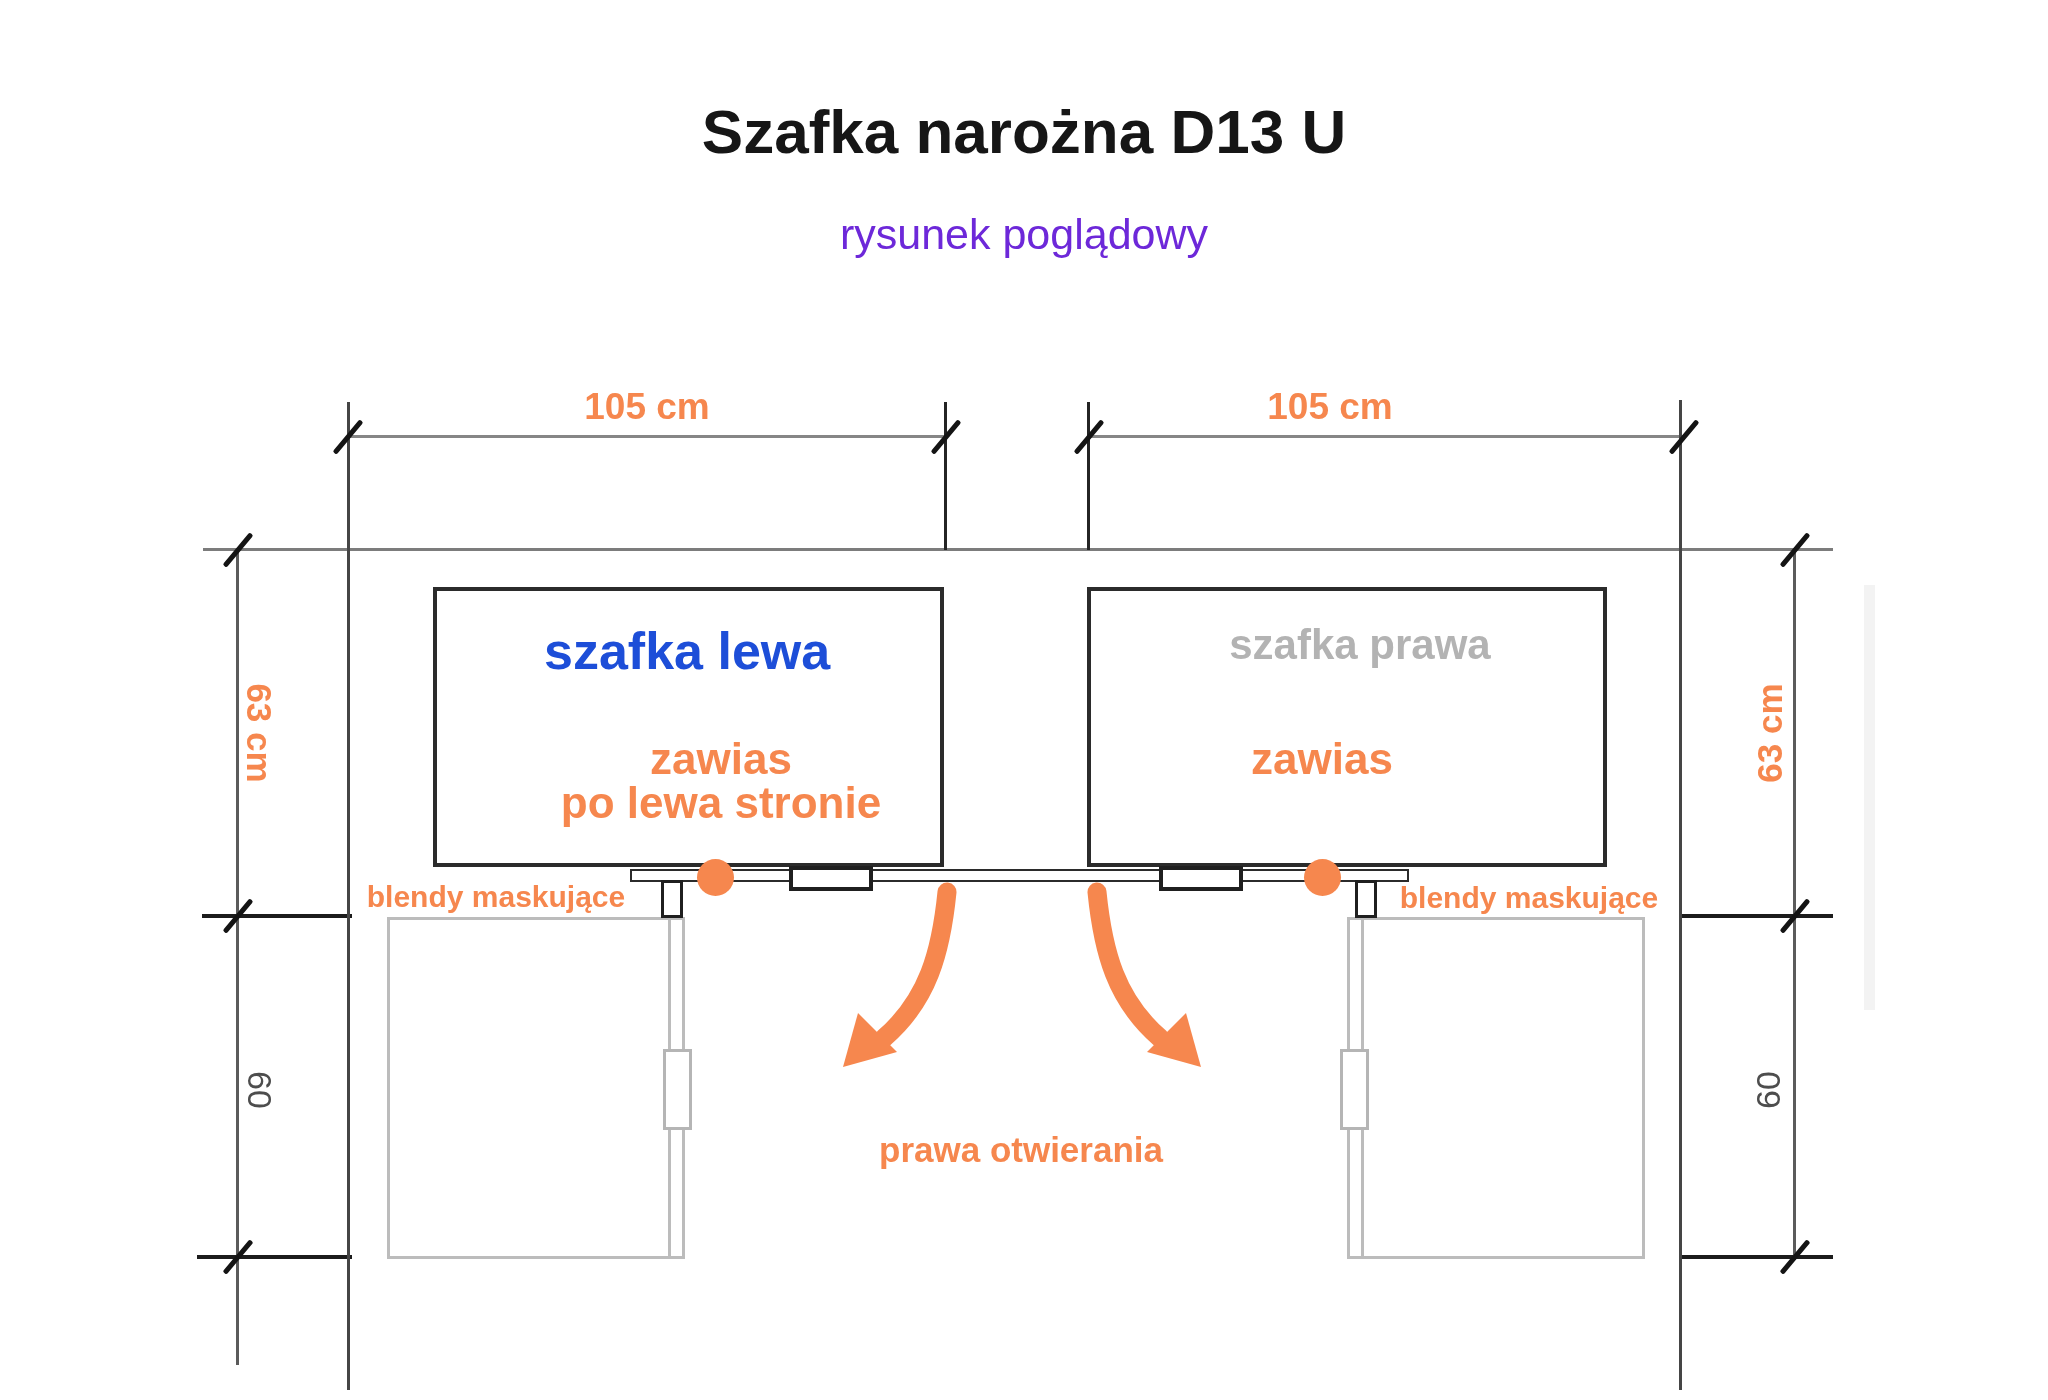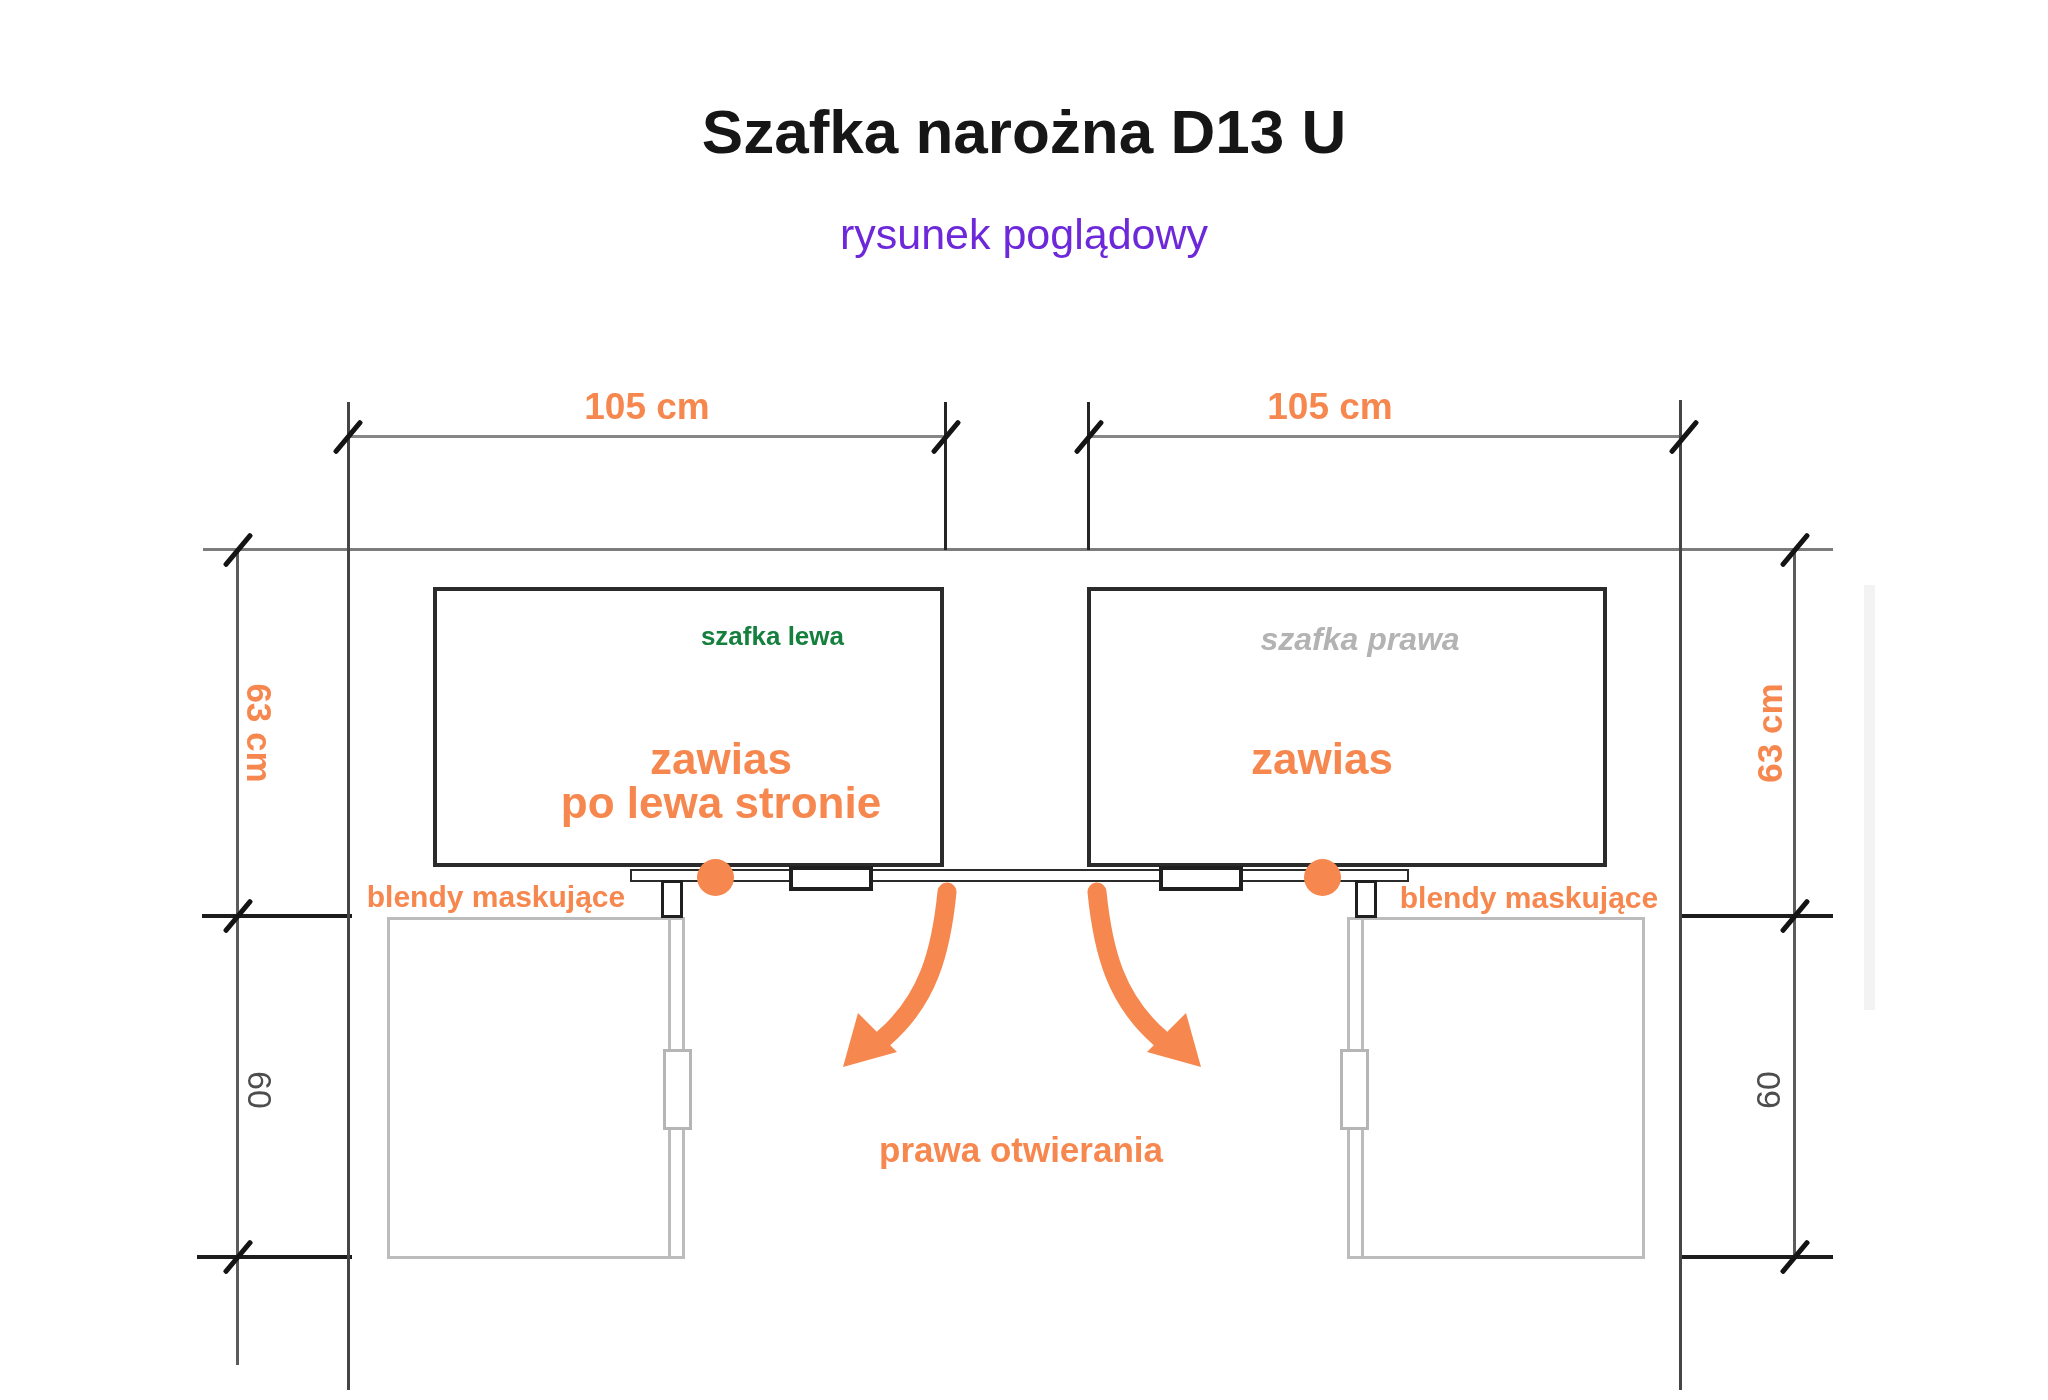--- a/index.html
+++ b/index.html
@@ -60,22 +60,22 @@
   #door-right-strip{left:1347px;top:917px;width:17px;height:342px;}
   #door-right-handle{left:1340px;top:1049px;width:29px;height:81px;border-color:#b5b5b5;}
 
   #scan-band{position:absolute;left:1864px;top:585px;width:11px;height:425px;background:#f3f3f3;}
 
   
   .lbl{position:absolute;font-weight:700;}
   .orange{color:#F6874E;}
   #lbl-dim-tl{left:497px;top:386px;width:300px;text-align:center;font-size:37px;}
   #lbl-dim-tr{left:1180px;top:386px;width:300px;text-align:center;font-size:37px;}
-  #name-left{left:544px;top:621px;width:300px;text-align:right;font-size:26px;color:#15803d;}
-  #name-right{left:1210px;top:621px;width:300px;text-align:center;font-size:32px;color:#b3b3b3;font-style:italic;}
+  #name-left{left:544px;top:621px;width:300px;text-align:left;font-size:52px;color:#1d4ed8;}
+  #name-right{left:1210px;top:621px;width:300px;text-align:center;font-size:42px;color:#b3b3b3;}
   .zawias{position:absolute;width:400px;text-align:center;font-size:44px;line-height:44px;font-weight:700;}
   #zawias-left{left:521px;top:737px;}
   #zawias-right{left:1122px;top:737px;}
   #blende-left{left:346px;top:880px;width:300px;text-align:center;font-size:30px;}
   #blende-right{left:1379px;top:881px;width:300px;text-align:center;font-size:30px;}
   .vlabel{position:absolute;white-space:nowrap;font-weight:700;}
   #dim-63-left{left:259px;top:733px;transform:translate(-50%,-50%) rotate(90deg);font-size:35px;}
   #dim-63-right{left:1770px;top:733px;transform:translate(-50%,-50%) rotate(-90deg);font-size:35px;}
   #dim-60-left{left:259px;top:1090px;transform:translate(-50%,-50%) rotate(90deg);
                font-size:34px;font-weight:400;color:#4d4d4d;}

